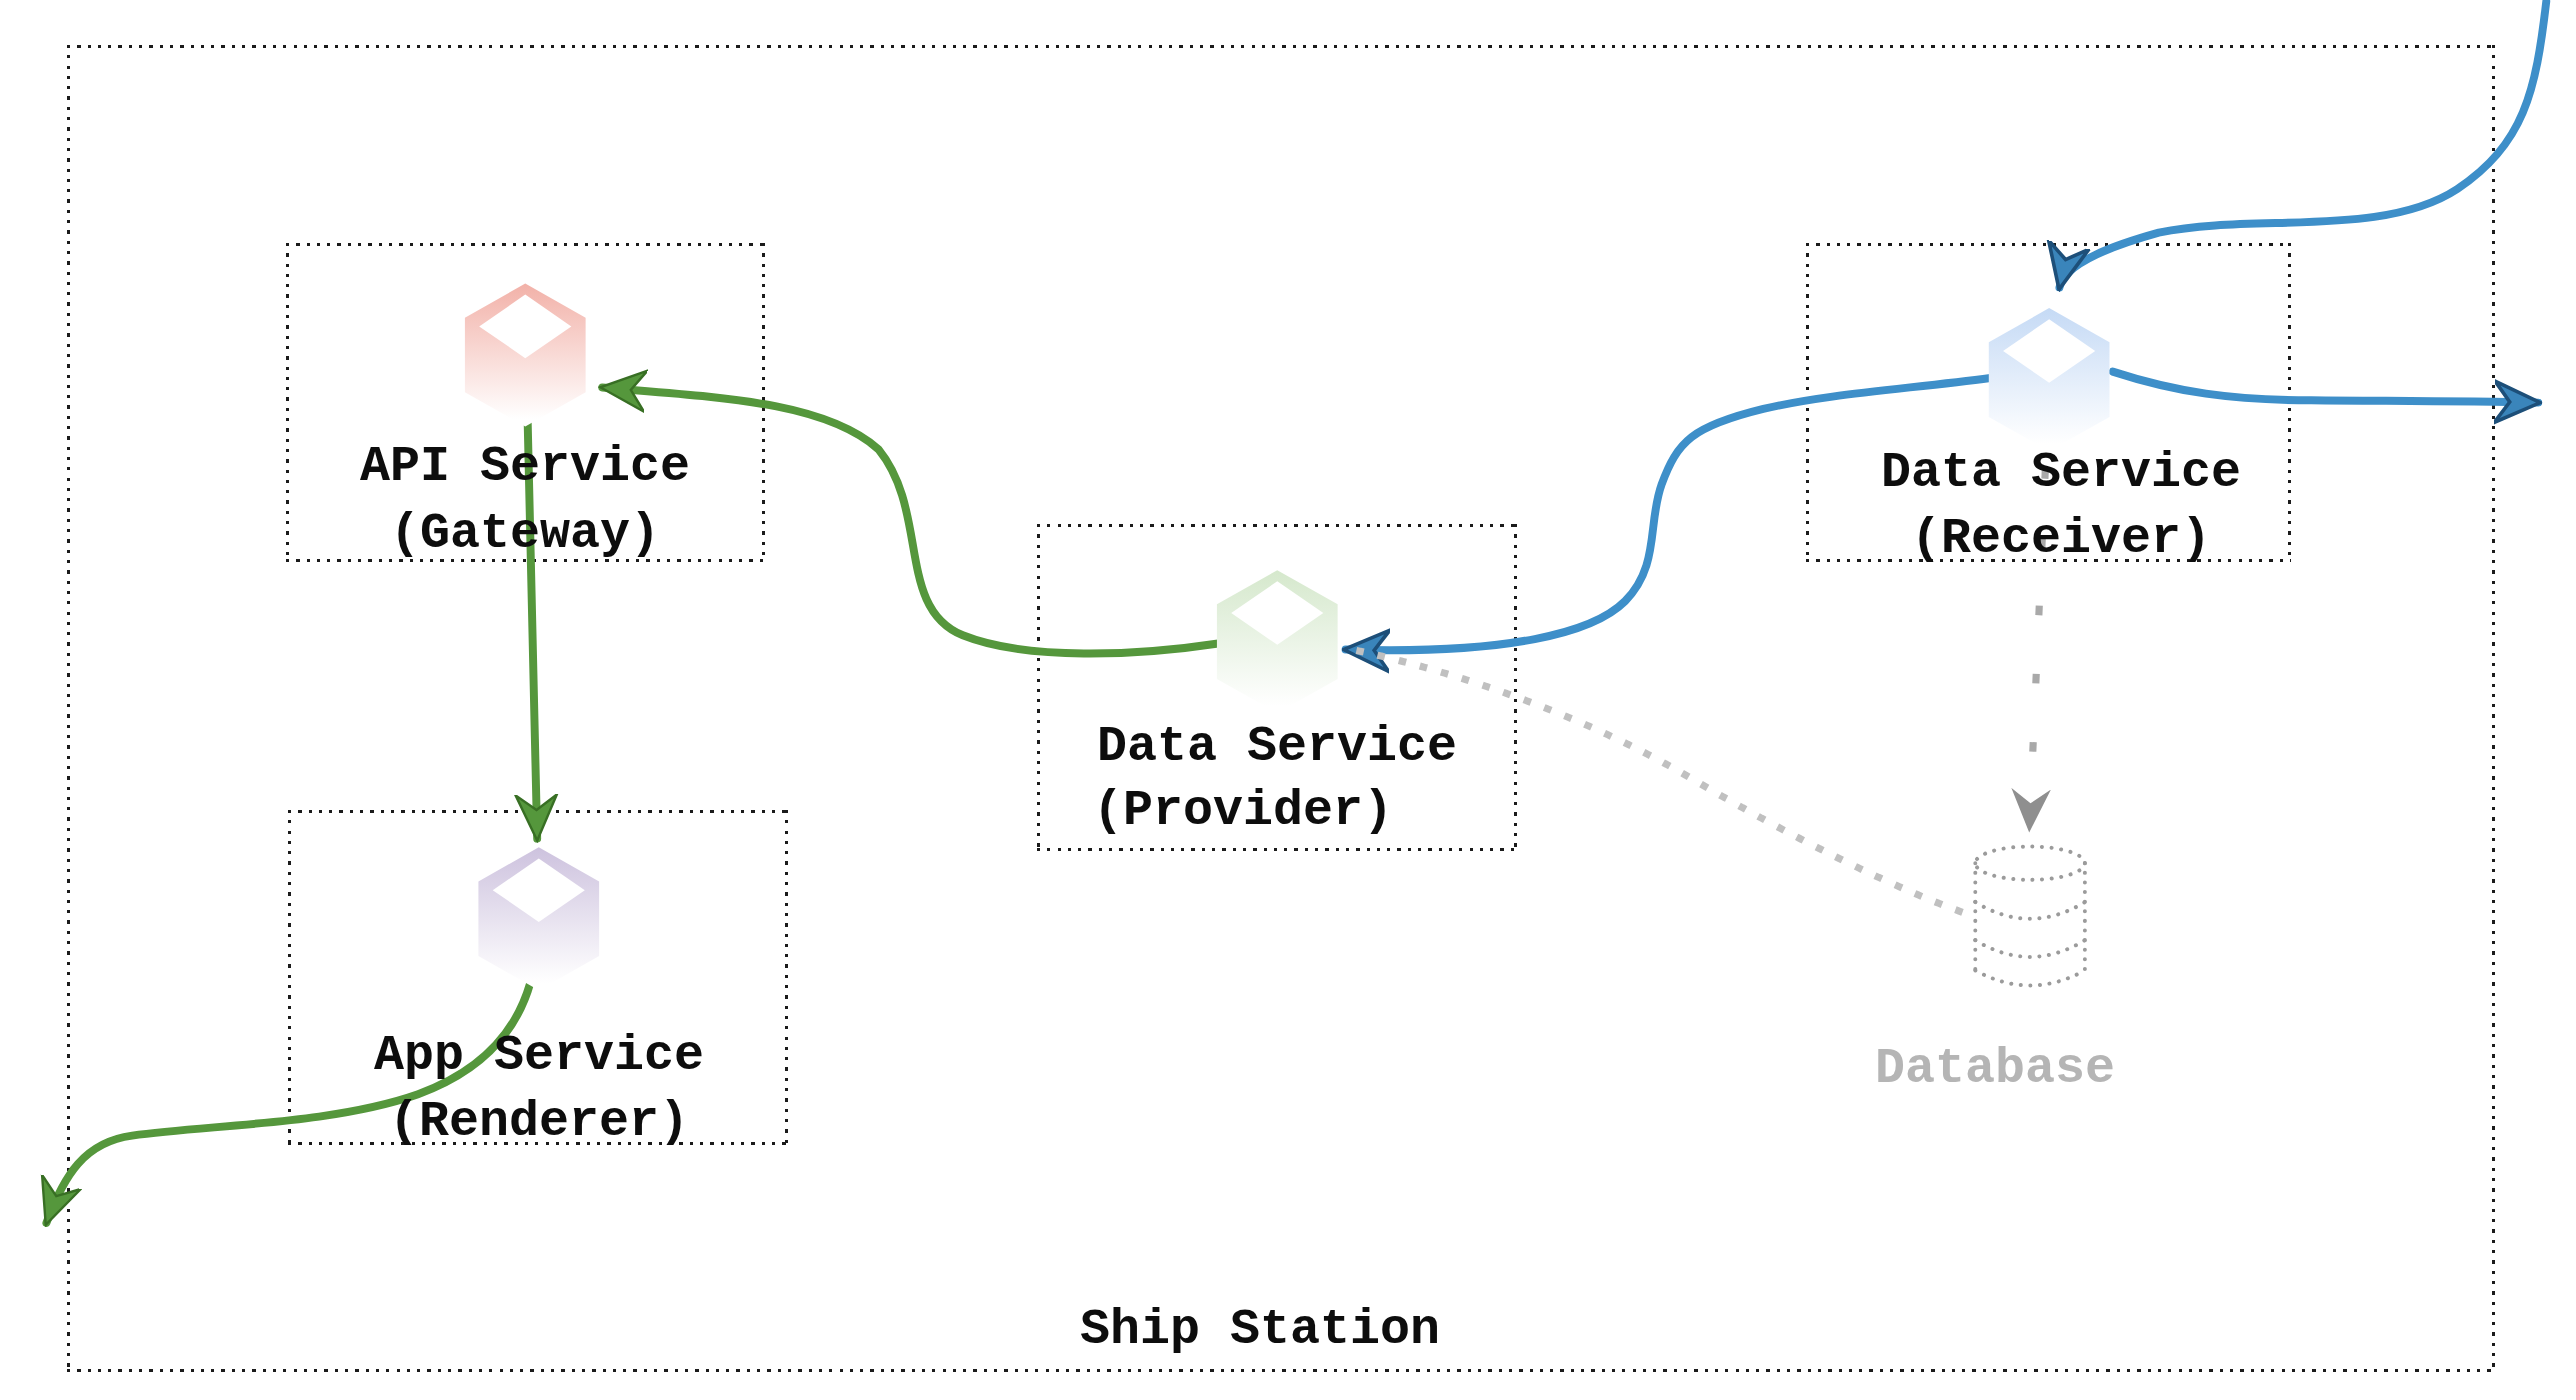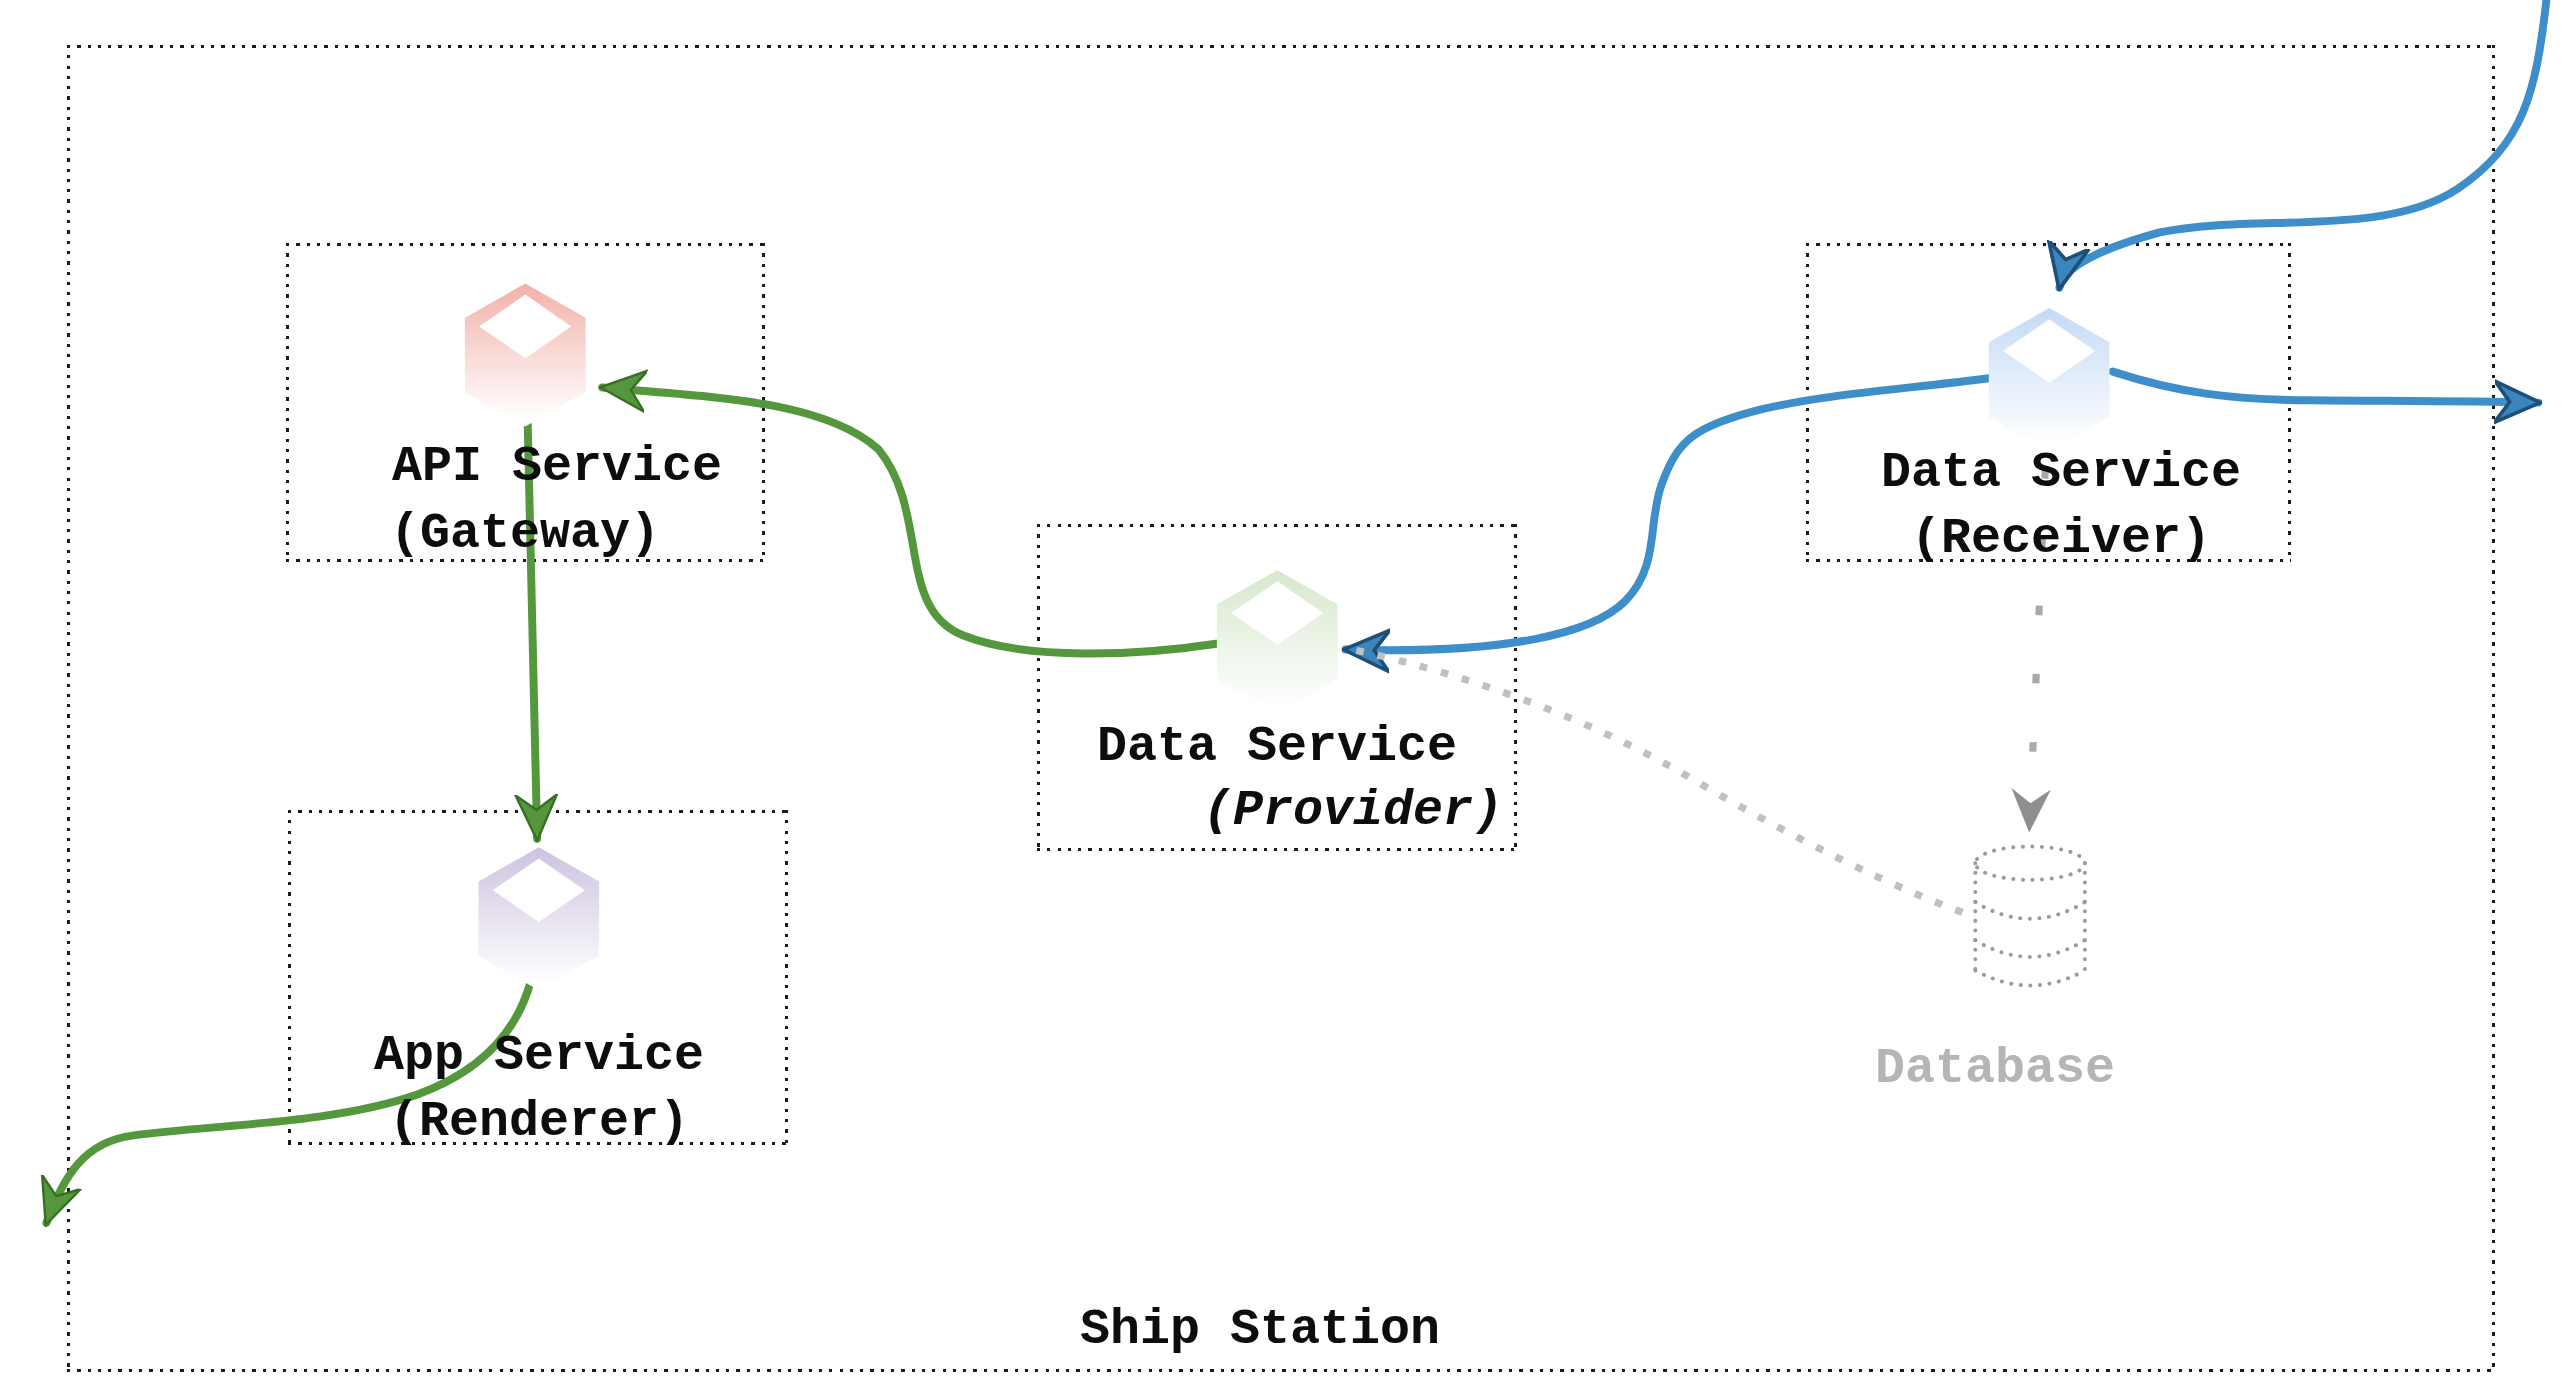--- a/index.html
+++ b/index.html
@@ -20,23 +20,23 @@
   .label{
     position:absolute;transform:translate(-50%,-50%);
     font-size:50px;font-weight:700;color:#0d0d0d;white-space:nowrap;line-height:1;
   }
   .label.muted{color:#b5b5b5;}
   #box-outer{left:67px;top:45px;width:2428px;height:1327px;}
   #box-api{left:286px;top:243px;width:479px;height:319px;}
   #box-app{left:288px;top:810px;width:500px;height:335px;}
   #box-provider{left:1037px;top:524px;width:480px;height:327px;}
   #box-receiver{left:1806px;top:243px;width:485px;height:319px;}
-  #lbl-api-1{left:525px;top:467px;margin-left:32px;}   #lbl-api-2{left:525px;top:534px;text-align:right;}
+  #lbl-api-1{left:525px;top:467px;}   #lbl-api-2{left:525px;top:534px;text-align:right;}
   #lbl-app-1{left:539px;top:1056px;}  #lbl-app-2{left:539px;top:1122px;}
-  #lbl-prov-1{left:1277px;top:747px;} #lbl-prov-2{left:1353px;top:811px;font-style:italic;}
+  #lbl-prov-1{left:1277px;top:747px;} #lbl-prov-2{left:1243px;top:811px;}
   #lbl-recv-1{left:2061px;top:473px;} #lbl-recv-2{left:2061px;top:539px;text-align:center;}
   #lbl-db{left:1995px;top:1069px;}
   #lbl-ship{left:1260px;top:1330px;}
 </style>
 </head>
 <body>
 
 <div class="diagram">
 
   <div class="dotted-box" id="box-outer"></div>

